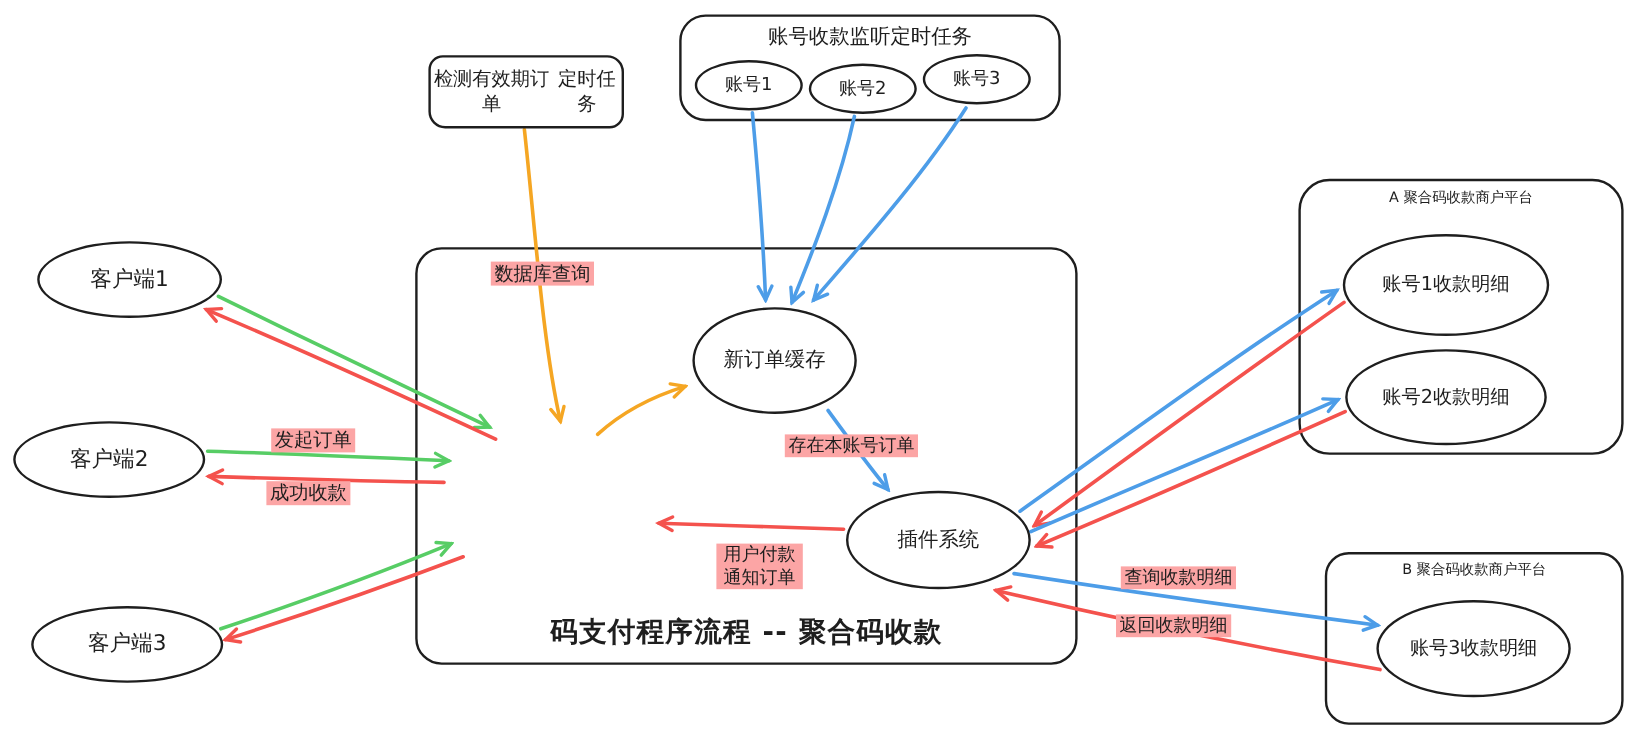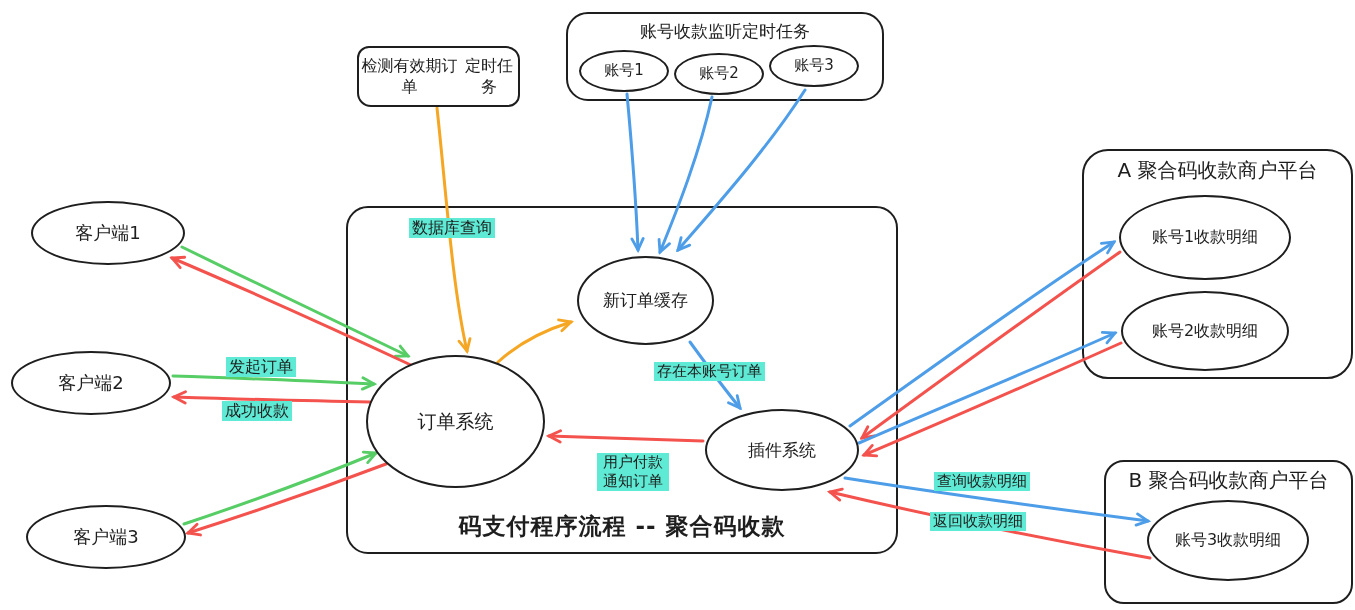--- a/index.html
+++ b/index.html
@@ -4,35 +4,35 @@
 <style>
   * { box-sizing: border-box; }
   html, body { margin: 0; padding: 0; background: #ffffff; }
   body { font-family: "DejaVu Sans", "Liberation Sans", sans-serif; color: #1e1e1e; }
 
   .canvas { position: relative; width: 1355px; height: 610px; background: #fff; overflow: hidden; }
 
   .arrows { position: absolute; left: 0; top: 0; z-index: 1; }
 
   .group { position: absolute; z-index: 0; border: 2.5px solid var(--stroke, #1e1e1e); background: #fff; }
-  .group-title { position: absolute; z-index: 2; text-align: center; font-size: 20px; line-height: 1.3; }
+  .group-title { position: absolute; z-index: 2; text-align: center; font-size: 12px; line-height: 1.3; }
 
   .node {
     position: absolute; z-index: 2;
     border: 2.5px solid var(--stroke, #1e1e1e);
     background: #fff;
     display: flex; flex-direction: row; align-items: center; justify-content: center;
     text-align: center; line-height: 1.3;
   }
   .ellipse { border-radius: 50%; }
   .rbox { border-radius: 12px 14px 12px 14px; }
 
   .edge-label {
     position: absolute; z-index: 3;
-    background: #5eead4; white-space: nowrap;
+    background: #fca5a5; white-space: nowrap;
     font-size: 15px; padding: 0 3px; line-height: 1.25;
   }
   .edge-label.two-line { text-align: center; margin-top: 36px; }
 
   .main-title {
     position: absolute; z-index: 2;
     text-align: center; font-size: 23px; font-weight: 700; letter-spacing: 1px;
   }
 
   path.edge { fill: none; stroke-width: 3; stroke-linecap: round; }
@@ -116,23 +116,20 @@
   <div class="node ellipse" style="left:31px; top:201px; width:154px; height:64px; font-size:18px;">
     <span>客户端1</span>
   </div>
   <div class="node ellipse" style="left:11px; top:351px; width:160px; height:64px; font-size:18px;">
     <span>客户端2</span>
   </div>
   <div class="node ellipse" style="left:26px; top:505px; width:160px; height:64px; font-size:18px;">
     <span>客户端3</span>
   </div>
 
-  <div class="node ellipse" style="left:366px; top:355px; width:179px; height:133px; font-size:19px;">
-    <span>订单系统</span>
-  </div>
 
   <div class="node ellipse" style="left:577px; top:256px; width:137px; height:89px; font-size:17px;">
     <div>新订单</div>
     <div>缓存</div>
   </div>
 
   <div class="node ellipse" style="left:705px; top:409px; width:154px; height:82px; font-size:17px;">
     <span>插件系统</span>
   </div>
 

